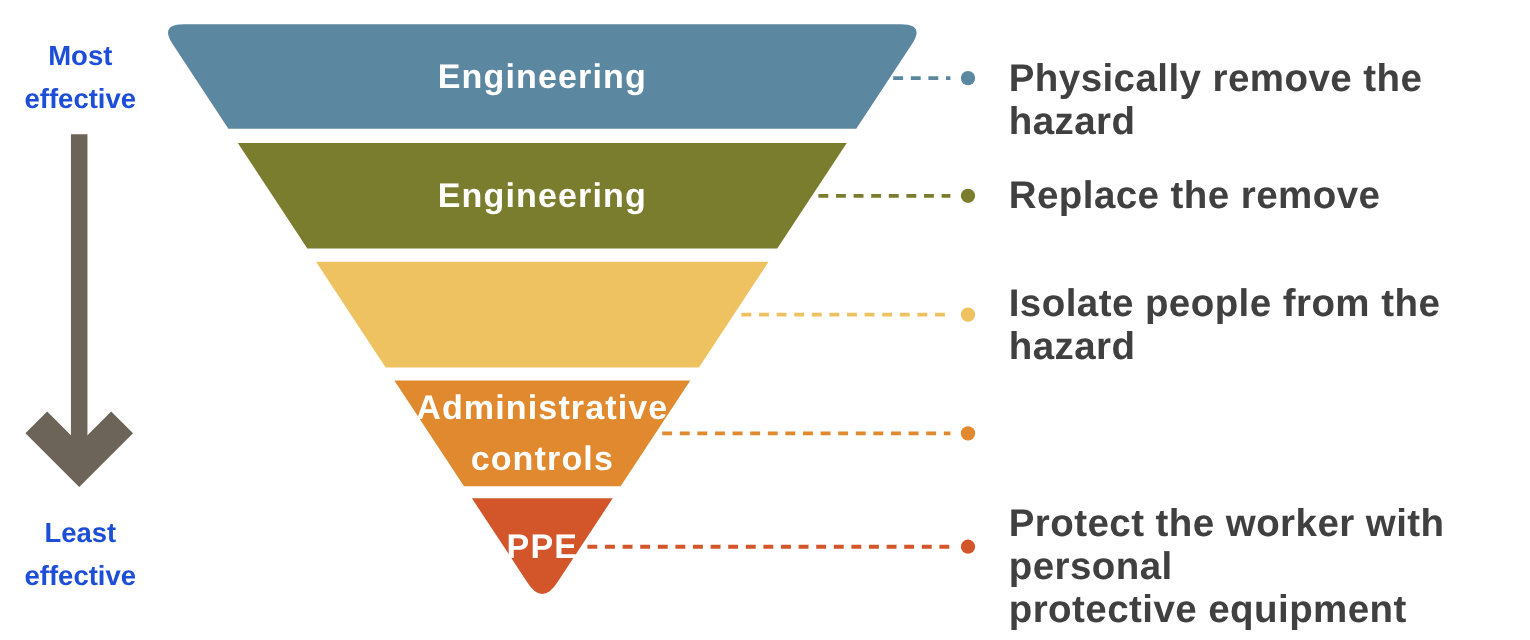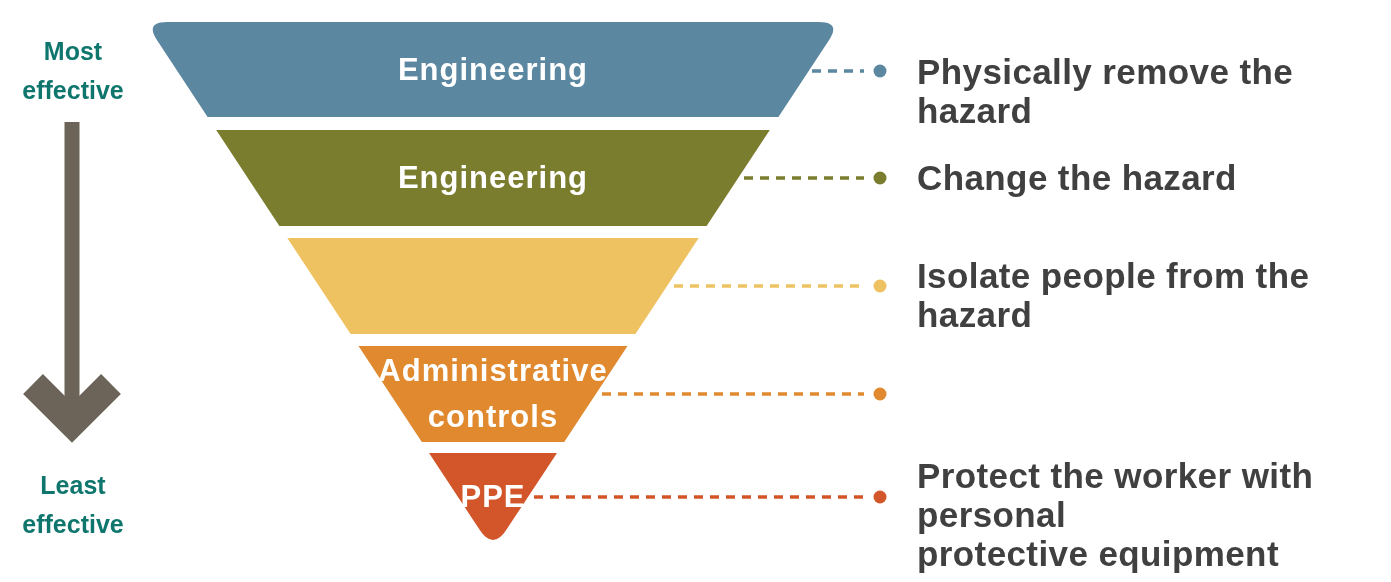--- a/index.html
+++ b/index.html
@@ -32,21 +32,21 @@
     font-size: 35px;
     line-height: 39px;
     letter-spacing: 0.4px;
     white-space: pre-line;
   }
   .side-label {
     position: absolute;
     left: 0;
     width: 146px;
     text-align: center;
-    color: #0f766e;
+    color: #1d4ed8;
     font-weight: 700;
     font-size: 25px;
     line-height: 39px;
     white-space: pre-line;
   }
 </style>
 </head>
 <body>
 
 <div class="stage">
@@ -80,18 +80,18 @@
   <div class="side-label" style="top:466px">Least
 effective</div>
 
   <div class="band-label" style="top:47px">Engineering</div>
   <div class="band-label" style="top:155px">Engineering</div>
   <div class="band-label" style="top:348px">Administrative
 controls</div>
   <div class="band-label" style="top:474px">PPE</div>
 
   <div class="desc-label" style="top:52px">Physically remove the hazard</div>
-  <div class="desc-label" style="top:158px">Change the hazard</div>
+  <div class="desc-label" style="top:158px">Replace the remove</div>
   <div class="desc-label" style="top:256px">Isolate people from the hazard</div>
   <div class="desc-label" style="top:456px">Protect the worker with personal
 protective equipment</div>
 
 </div>
 
 </body></html>

